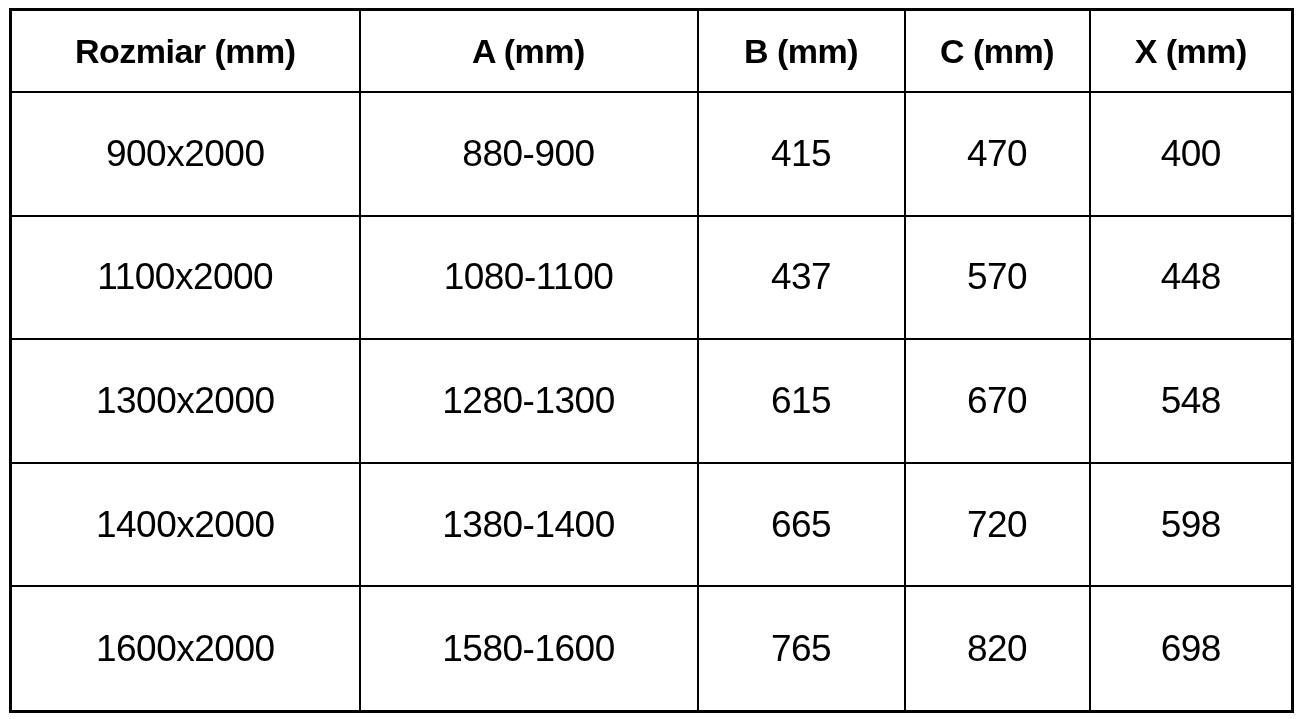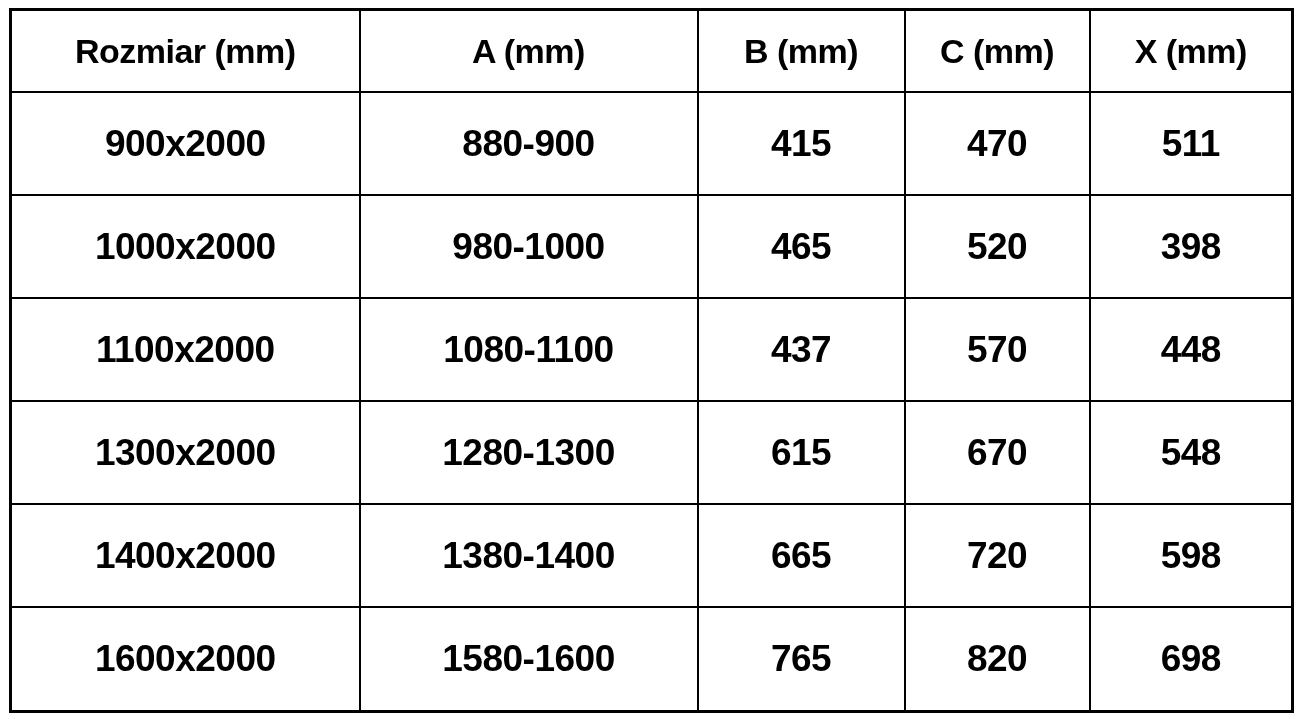--- a/index.html
+++ b/index.html
@@ -44,21 +44,21 @@
     overflow: hidden;
   }
   table.size-table th {
     font-size: 34px;
     font-weight: bold;
     height: 80px;
     letter-spacing: -0.5px;
   }
   table.size-table td {
     font-size: 37px;
-    font-weight: bold;
+    font-weight: normal;
     letter-spacing: -0.5px;
   }
   col.c1 { width: 349px; }
   col.c2 { width: 338px; }
   col.c3 { width: 207px; }
   col.c4 { width: 185px; }
   col.c5 { width: 203px; }
 </style>
 </head>
 <body>
@@ -80,28 +80,21 @@
           <th>C (mm)</th>
           <th>X (mm)</th>
         </tr>
     </thead>
     <tbody id="table-body">
         <tr>
           <td>900x2000</td>
           <td>880-900</td>
           <td>415</td>
           <td>470</td>
-          <td>511</td>
-        </tr>
-        <tr>
-          <td>1000x2000</td>
-          <td>980-1000</td>
-          <td>465</td>
-          <td>520</td>
-          <td>398</td>
+          <td>400</td>
         </tr>
         <tr>
           <td>1100x2000</td>
           <td>1080-1100</td>
           <td>437</td>
           <td>570</td>
           <td>448</td>
         </tr>
         <tr>
           <td>1300x2000</td>

